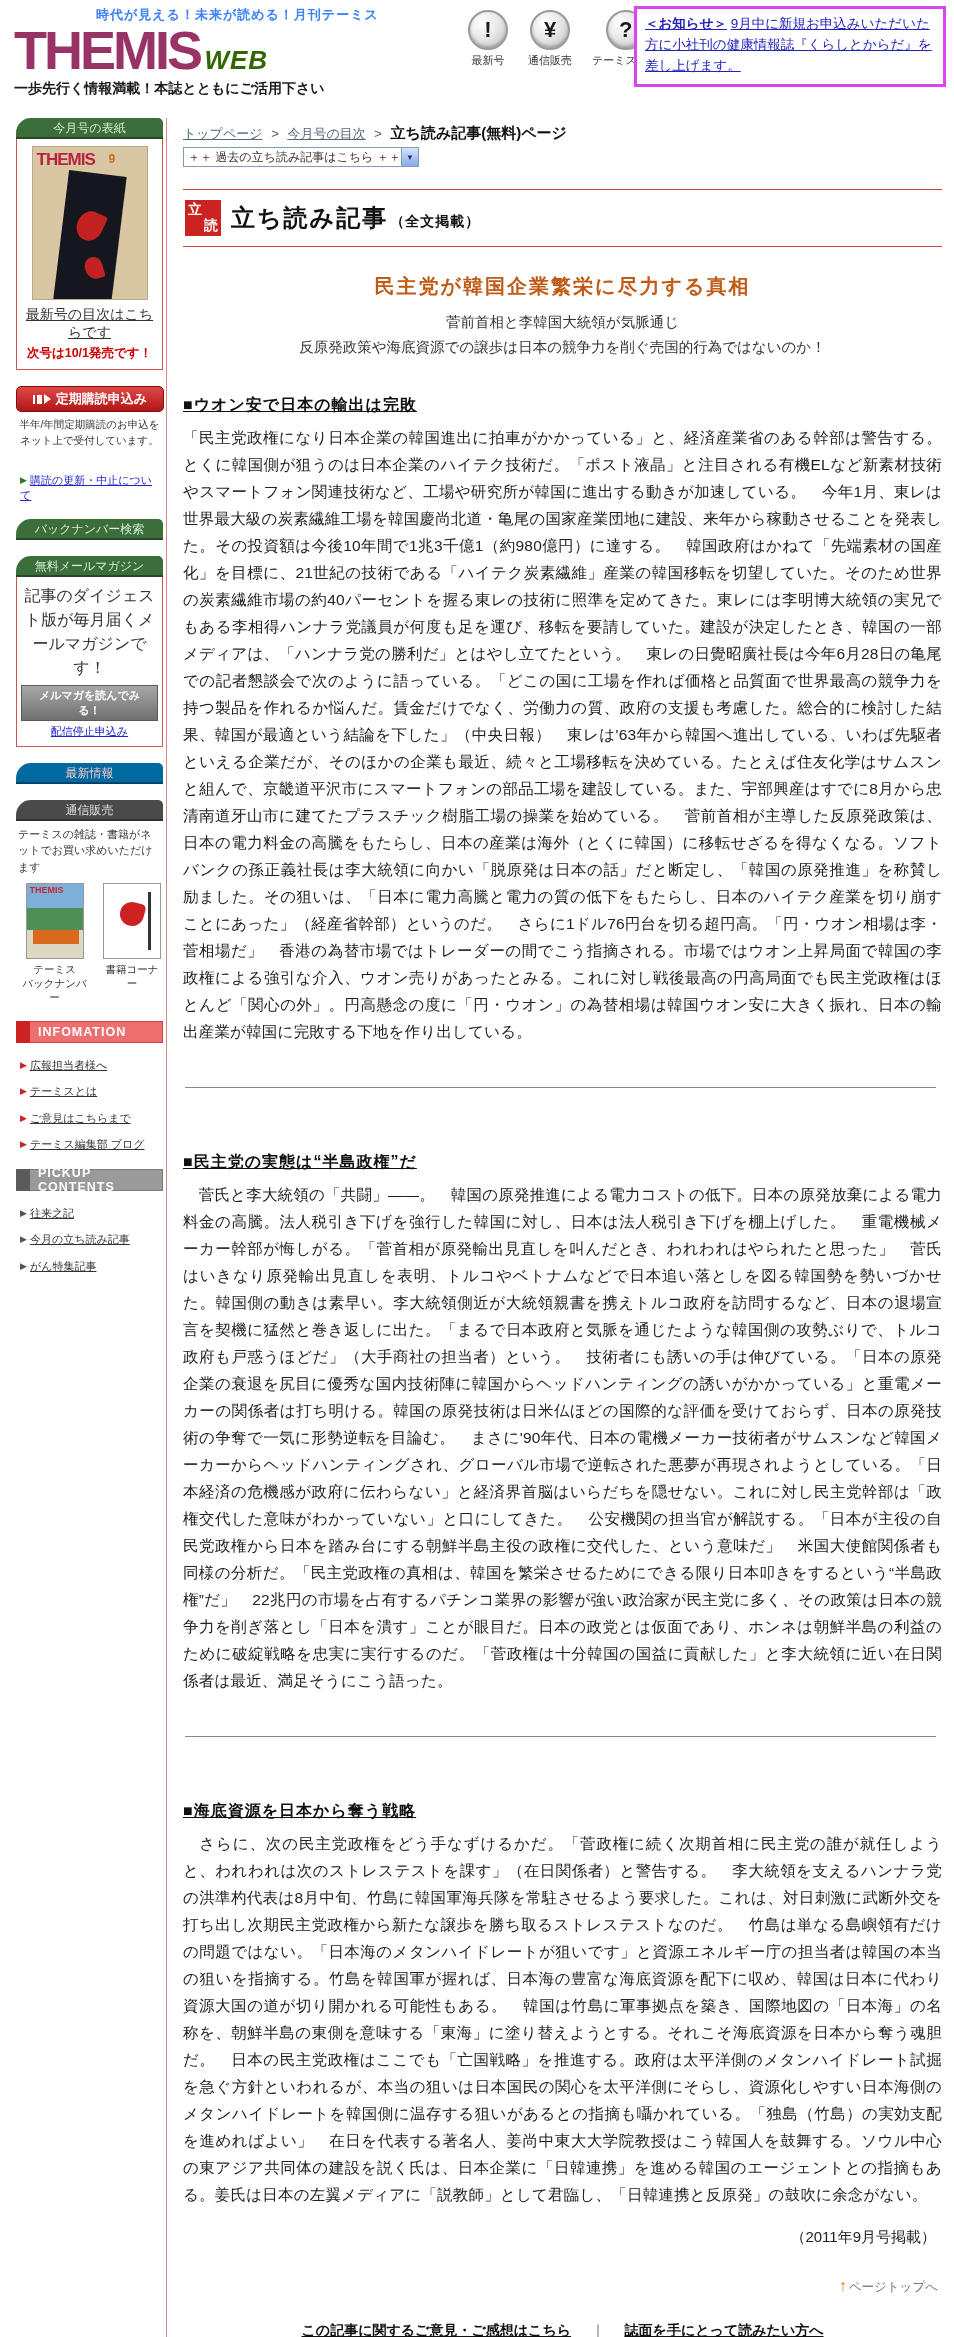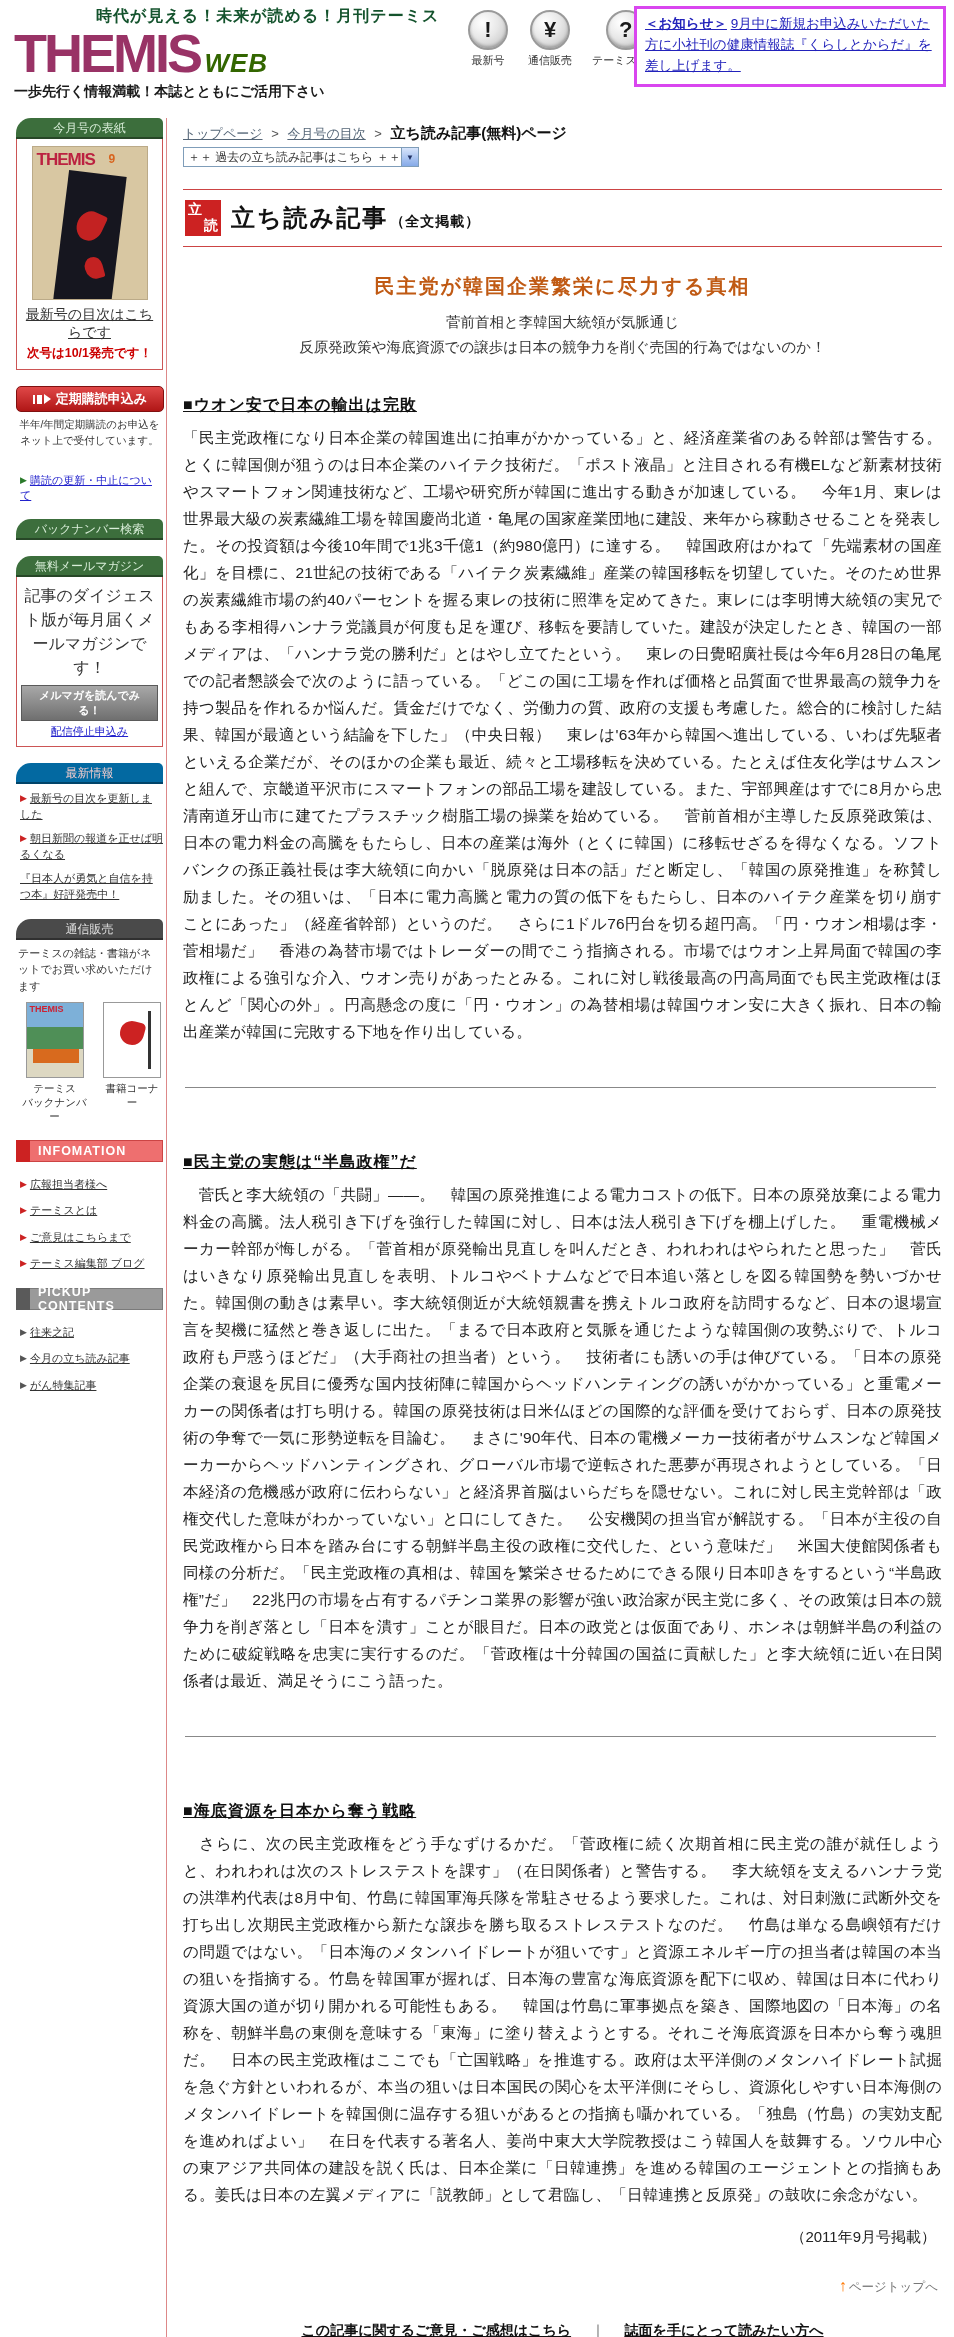--- a/index.html
+++ b/index.html
@@ -4,21 +4,21 @@
 <style>
   * { box-sizing: border-box; }
   html,body { margin:0; padding:0; background:#ffffff; }
   body { font-family:"Liberation Sans","DejaVu Sans",sans-serif; color:#222; }
   a { cursor:pointer; }
   .page { width:954px; margin:0 auto; position:relative; background:#fff; }
 
   
   .site-header { position:relative; height:118px; }
   .logo-block { position:absolute; left:14px; top:6px; width:430px; }
-  .tagline-top { font-size:16px; font-weight:bold; color:#14532d; letter-spacing:1px; margin-left:82px; }
+  .tagline-top { font-size:13px; font-weight:bold; color:#3b82f6; letter-spacing:1px; margin-left:82px; }
   .logo-line { line-height:0.95; margin-top:1px; }
   .logo-themis { font-size:54px; font-weight:bold; color:#993366; letter-spacing:-3px; }
   .logo-web { font-size:26px; font-weight:bold; color:#336600; letter-spacing:1px;font-style:italic; }
   .tagline-bottom { font-size:14px; font-weight:bold; color:#1a1a1a; margin-top:4px; }
   .quick-icons { position:absolute; left:468px; top:10px; display:flex; gap:20px; }
   .qi { text-align:center; }
   .qi-circle { width:40px; height:40px; margin:0 auto; border-radius:50%;
     background:radial-gradient(circle at 35% 30%, #ffffff 0%, #e8e8e8 45%, #bdbdbd 100%);
     border:2px solid #9a9a9a; box-shadow:inset 0 -2px 3px rgba(0,0,0,.25);
     display:flex; align-items:center; justify-content:center;
@@ -208,25 +208,20 @@
         <div class="sb-head green">無料メールマガジン</div>
         <div class="sb-box">
           <div class="mm-text">記事のダイジェスト版が毎月届くメールマガジンです！</div>
           <a class="mm-btn">メルマガを読んでみる！</a>
           <a class="mm-stop link-blue">配信停止申込み</a>
         </div>
       </div>
 
       <div class="sb-block">
         <div class="sb-head darkred">最新情報</div>
-        <div class="sb-list">
-          <div class="li"><span class="arr red">▶</span><a class="link-dark">最新号の目次を更新しました</a></div>
-          <div class="li"><span class="arr red">▶</span><a class="link-dark">朝日新聞の報道を正せば明るくなる</a></div>
-          <div class="li"><a class="link-dark">『日本人が勇気と自信を持つ本』好評発売中！</a></div>
-        </div>
       </div>
 
       <div class="sb-block">
         <div class="sb-head dark">通信販売</div>
         <div class="mo-text">テーミスの雑誌・書籍がネットでお買い求めいただけます</div>
         <div class="thumbs">
           <div class="thumb">
             <div class="thumb-frame">
               <div class="t1-top"></div>
               <span class="t1-logo">THEMIS</span>

